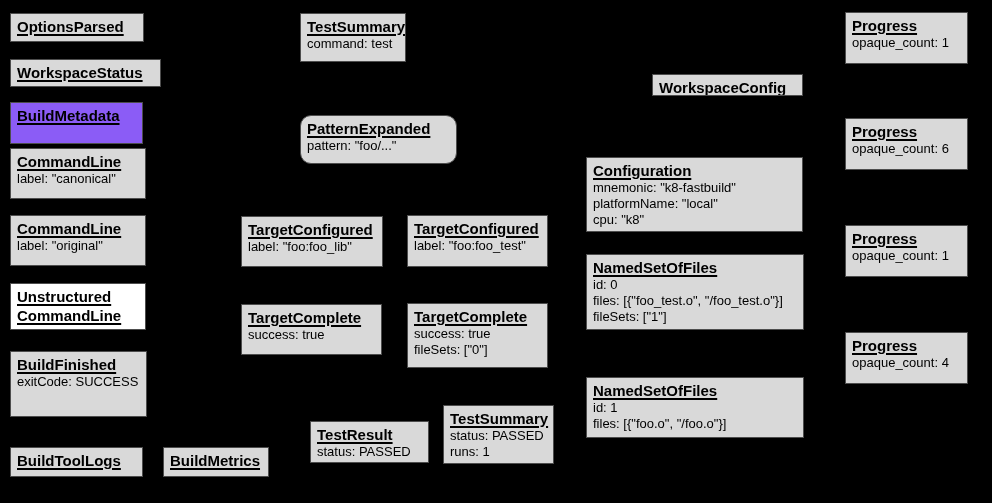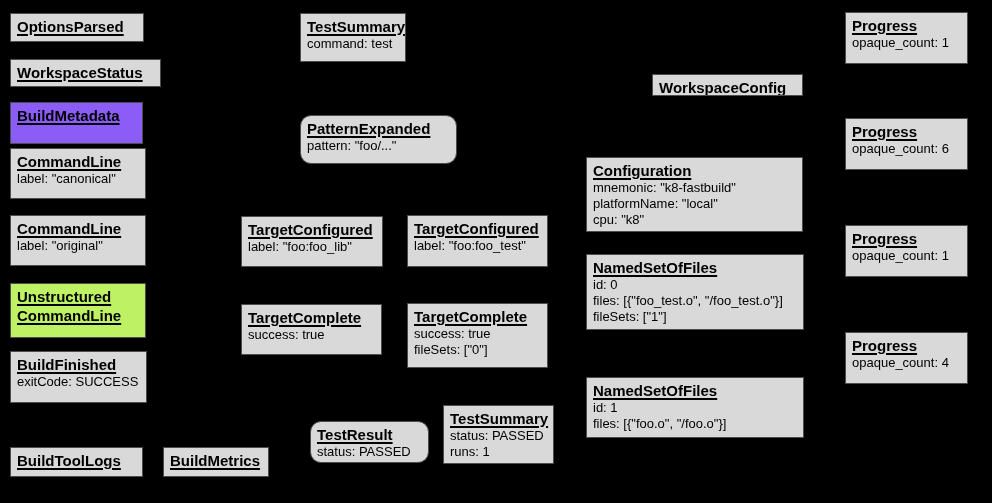--- a/index.html
+++ b/index.html
@@ -71,28 +71,28 @@
       </div>
     </div>
     <div class="node" style="left: 10px; top: 215px; width: 136px; height: 51px; background: rgb(217, 217, 217); border-color: rgb(77, 77, 77); color: rgb(0, 0, 0);">
       <div class="node-title">
         <div class="title-line">CommandLine</div>
       </div>
       <div class="node-fields">
         <div class="field-line">label: "original"</div>
       </div>
     </div>
-    <div class="node" style="left: 10px; top: 283px; width: 136px; height: 55px; background: #bef264; border-color: rgb(77, 77, 77); color: rgb(0, 0, 0);">
+    <div class="node" style="left: 10px; top: 283px; width: 136px; height: 47px; background: #ffffff; border-color: rgb(77, 77, 77); color: rgb(0, 0, 0);">
       <div class="node-title">
         <div class="title-line">Unstructured</div>
         <div class="title-line">CommandLine</div>
       </div>
       <div class="node-fields"></div>
     </div>
-    <div class="node" style="left: 10px; top: 351px; width: 137px; height: 52px; background: rgb(217, 217, 217); border-color: rgb(77, 77, 77); color: rgb(0, 0, 0);">
+    <div class="node" style="left: 10px; top: 351px; width: 137px; height: 66px; background: rgb(217, 217, 217); border-color: rgb(77, 77, 77); color: rgb(0, 0, 0);">
       <div class="node-title">
         <div class="title-line">BuildFinished</div>
       </div>
       <div class="node-fields">
         <div class="field-line">exitCode: SUCCESS</div>
       </div>
     </div>
     <div class="node" style="left: 10px; top: 447px; width: 133px; height: 30px; background: rgb(217, 217, 217); border-color: rgb(77, 77, 77); color: rgb(0, 0, 0);">
       <div class="node-title">
         <div class="title-line">BuildToolLogs</div>
@@ -147,21 +147,21 @@
     </div>
     <div class="node" style="left: 407px; top: 303px; width: 141px; height: 65px; background: rgb(217, 217, 217); border-color: rgb(77, 77, 77); color: rgb(0, 0, 0);">
       <div class="node-title">
         <div class="title-line">TargetComplete</div>
       </div>
       <div class="node-fields">
         <div class="field-line">success: true</div>
         <div class="field-line">fileSets: ["0"]</div>
       </div>
     </div>
-    <div class="node" style="left: 310px; top: 421px; width: 119px; height: 42px; background: rgb(217, 217, 217); border-color: rgb(77, 77, 77); color: rgb(0, 0, 0); border-radius: 11px;">
+    <div class="node" style="left: 310px; top: 421px; width: 119px; height: 42px; background: rgb(217, 217, 217); border-color: rgb(77, 77, 77); color: rgb(0, 0, 0);">
       <div class="node-title">
         <div class="title-line">TestResult</div>
       </div>
       <div class="node-fields">
         <div class="field-line">status: PASSED</div>
       </div>
     </div>
     <div class="node" style="left: 443px; top: 405px; width: 111px; height: 59px; background: rgb(217, 217, 217); border-color: rgb(77, 77, 77); color: rgb(0, 0, 0);">
       <div class="node-title">
         <div class="title-line">TestSummary</div>

